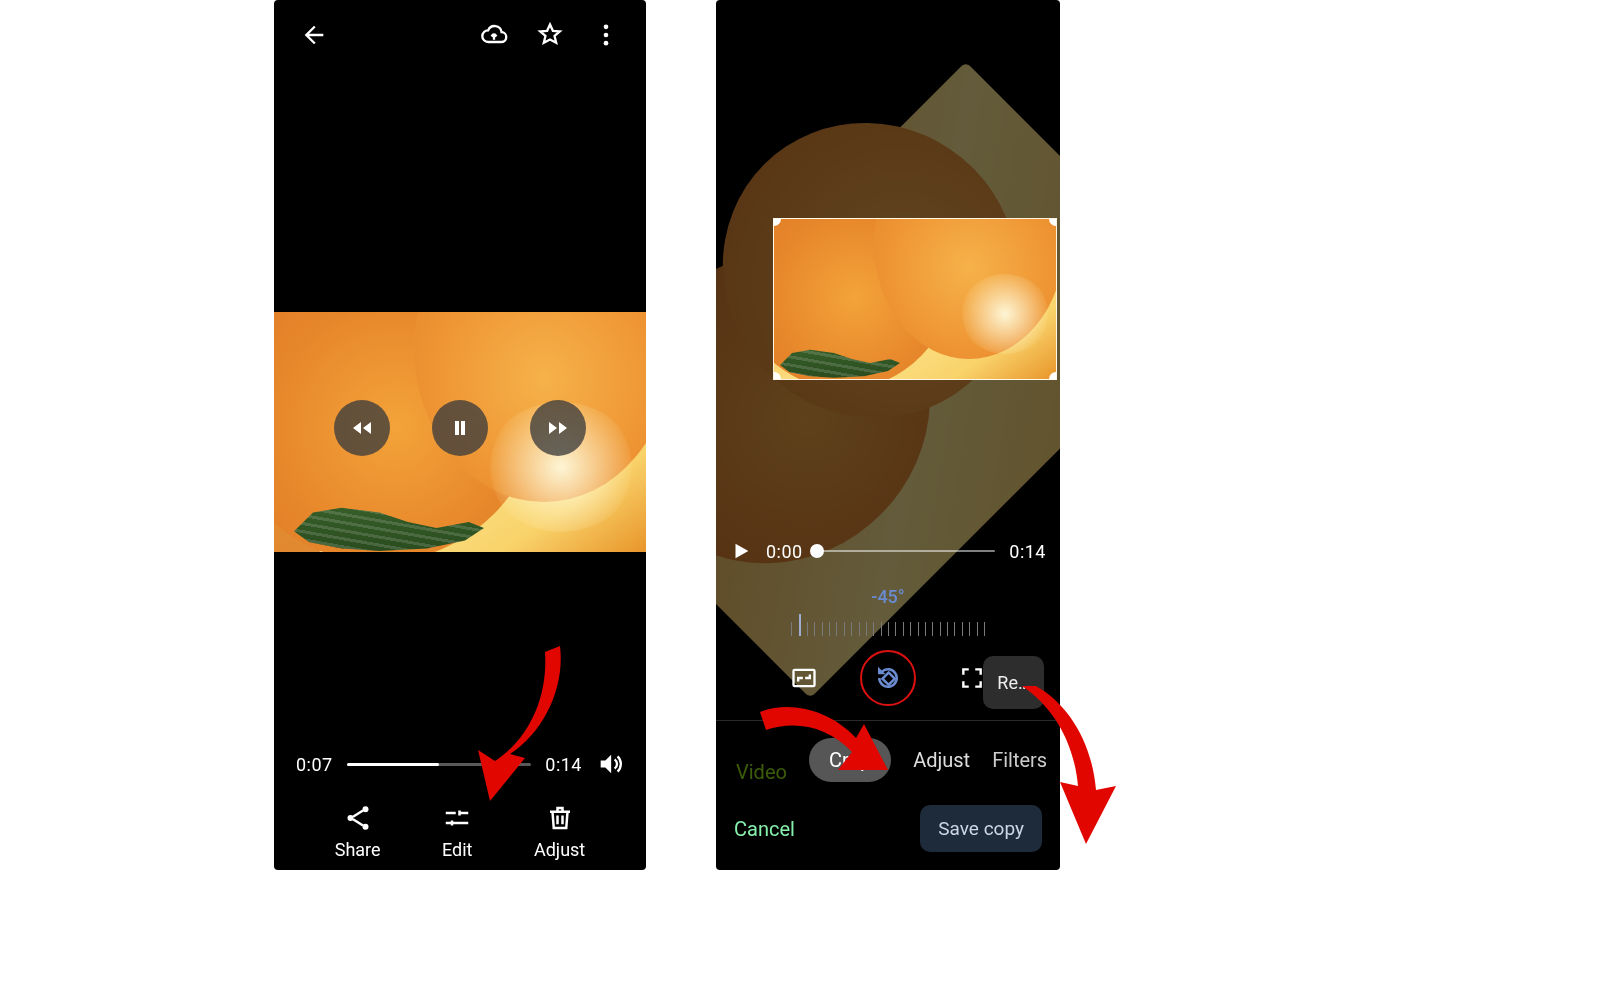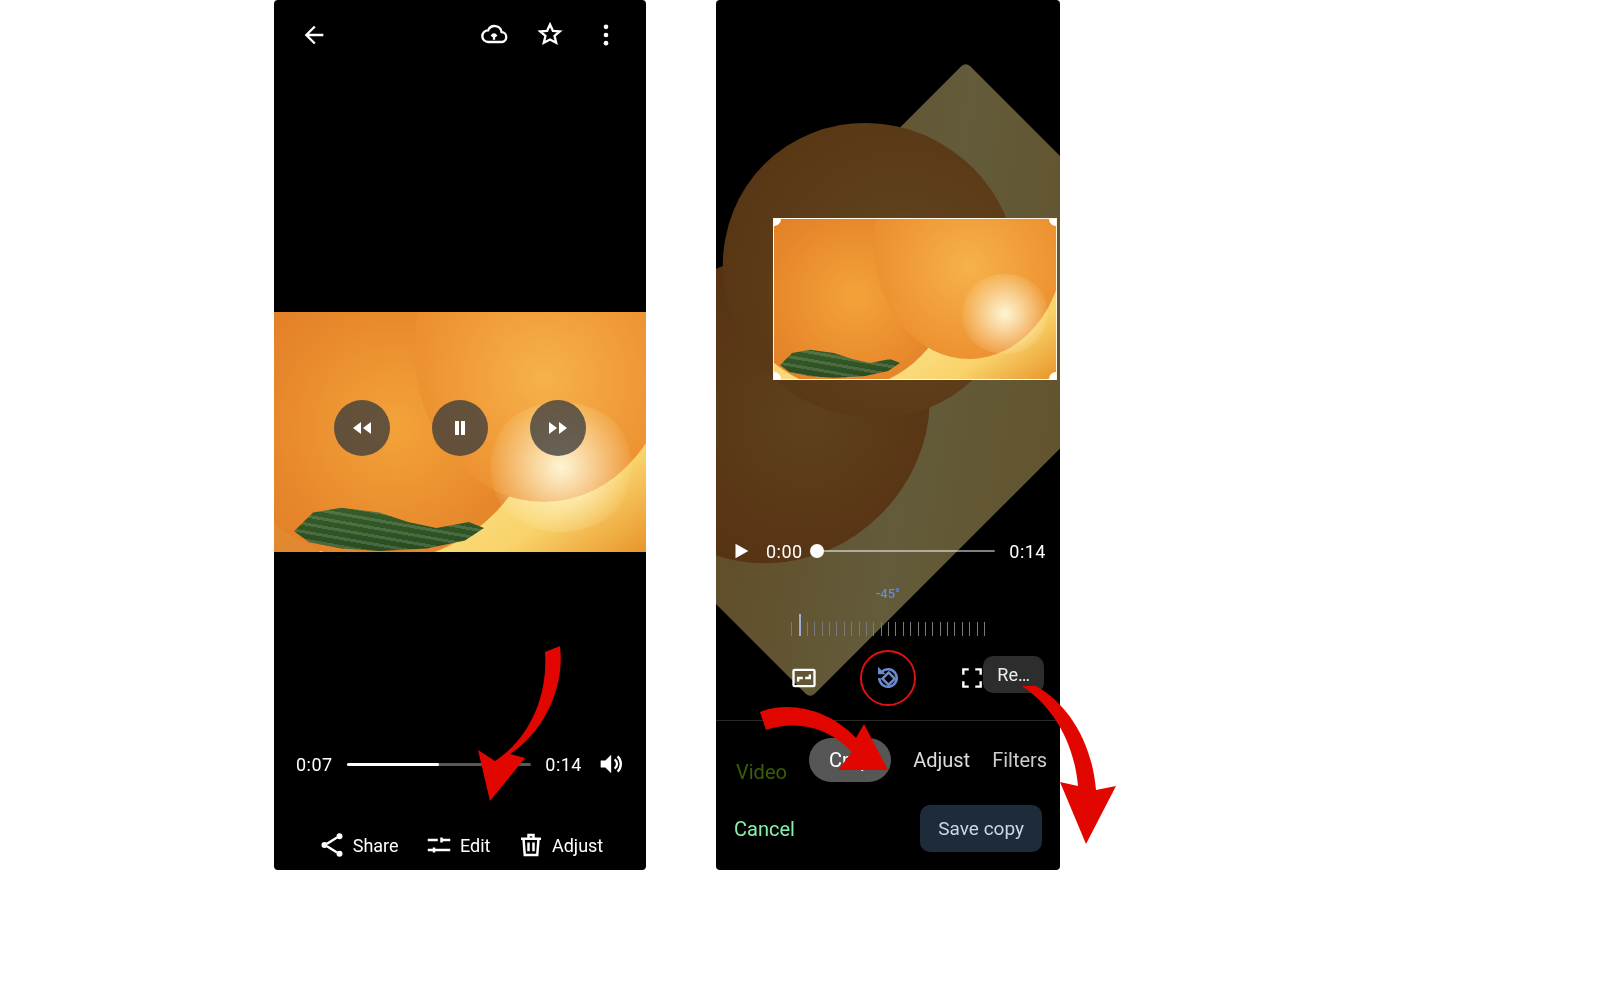--- a/index.html
+++ b/index.html
@@ -51,21 +51,21 @@
     color:#fff; cursor:pointer; }
   .ctrl-btn svg { width:24px; height:24px; }
 
   .scrub { position:absolute; left:22px; right:22px; top: 750px; display:flex; align-items:center; gap:14px; }
   .time { font-size: 18px; color:#fff; letter-spacing:.5px; }
   .track { flex:1; height:3px; background: rgba(255,255,255,.35); position:relative; border-radius:2px; }
   .track .progress { position:absolute; left:0; top:0; bottom:0; width:50%; background:#fff; border-radius:2px; }
   .vol { width:28px; height:28px; color:#fff; }
 
   .bottom-actions { position:absolute; left:0; right:0; bottom: 10px; display:flex; justify-content: space-around; padding: 0 30px; }
-  .ba { display:flex; flex-direction:row; align-items:center; gap:6px; color:#fff; font-size:18px; cursor:pointer; }
+  .ba { display:flex; flex-direction:column; align-items:center; gap:6px; color:#fff; font-size:18px; cursor:pointer; }
   .ba svg { width:30px; height:30px; }
 
   
   .bg-rotated { position:absolute; left:50%; top:210px; width:560px; height:340px;
     transform: translateX(-50%) rotate(-45deg); border-radius:6px;
     background: linear-gradient(145deg, #f2a531 0%, #f6c05a 25%, #fbe48a 55%, #f9d26a 80%, #e8952a 100%);
     filter: brightness(.4) saturate(.9); }
   .bg-lobe1 { position:absolute; left:20px; top:-40px; width:320px; height:300px; border-radius:50%;
     background: radial-gradient(circle at 55% 60%, #f3a33a 0%, #e7872b 45%, #d66f1e 100%);}
   .bg-lobe2 { position:absolute; left:200px; top:-70px; width:290px; height:300px; border-radius:50%;
@@ -84,31 +84,31 @@
   .handle.tl{ left:-7px; top:-7px;} .handle.tr{ right:-7px; top:-7px;}
   .handle.bl{ left:-7px; bottom:-7px;} .handle.br{ right:-7px; bottom:-7px;}
 
   .playbar { position:absolute; left:14px; right:14px; top:540px; display:flex; align-items:center; gap:14px; }
   .playbar .track { flex:1; height:2px; background: rgba(255,255,255,.5); position:relative; }
   .playbar .knob { position:absolute; left:0%; top:50%; transform:translate(-50%,-50%);
     width:14px; height:14px; background:#fff; border-radius:50%; }
   .playbar .time { font-size:18px; }
   .play-icon { color:#fff; cursor:pointer; }
 
-  .angle { position:absolute; left:0; right:0; top:586px; text-align:center; font-size:13px;
+  .angle { position:absolute; left:0; right:0; top:586px; text-align:center; font-size:18px;
     color:#6a8bcf; font-weight:500;}
   .ticks { position:absolute; left:0; right:0; top:610px; height:26px; display:flex; justify-content:center; }
   .ticks .tick { width:1px; height:14px; background:#7a7a7a; margin:0 3.2px; align-self:flex-end;}
   .ticks .tick.major { height:22px; background:#9faed1; width:2px;}
 
   .tool-row { position:absolute; left:0; right:0; top:650px; display:flex; justify-content:center; align-items:center; gap:32px; }
   .tool { width:48px; height:48px; display:flex; align-items:center; justify-content:center; color:#fff; cursor:pointer; }
   .tool.rotate { width:56px; height:56px; border:2px solid #d11; border-radius:50%; color:#6a8bcf; }
   .reset-chip { position:absolute; right:16px; top:656px; background:#2d2d2d; color:#eee;
-    padding: 8px 14px; border-radius:10px; font-size:18px; cursor:pointer; }
+    padding: 16px 14px; border-radius:10px; font-size:18px; cursor:pointer; }
 
   .sep { position:absolute; left:0; right:0; top:720px; height:1px; background:#2a2a2a;}
   .tabrow { position:absolute; left:0; right:0; top:736px; display:flex; align-items:center; gap:22px;
     padding: 0 20px; font-size:20px; }
   .tabrow .tab { color:#ddd; cursor:pointer; }
   .tabrow .chip { background:#565656; color:#fff; padding:10px 20px; border-radius:22px; cursor:pointer; }
   .tabrow .faded { color:#84cc16; opacity:.85;margin-top:24px; }
   .tabrow .clipped { color:#ccc; }
 
   .footer-row { position:absolute; left:0; right:0; bottom:18px; display:flex; align-items:center;

